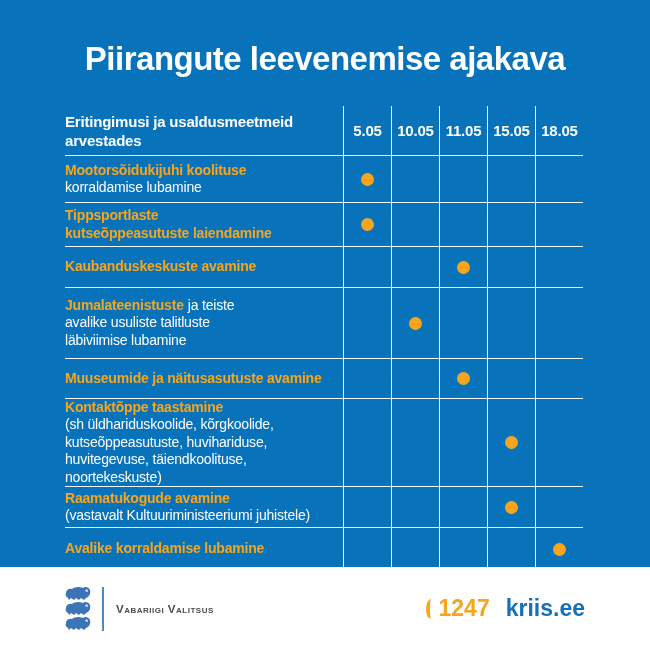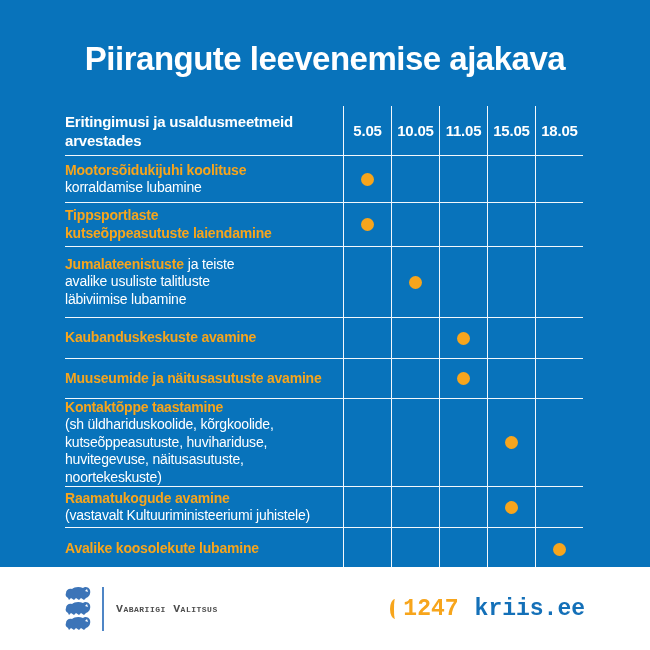--- a/index.html
+++ b/index.html
@@ -43,21 +43,21 @@
   .inline-hl .hl{display:inline;margin-right:4px}
   .inline-hl .rest{display:inline}
   .cells{display:flex;align-self:stretch}
   .cell{
     width:48px;height:100%;border-left:1px solid var(--line);
     display:flex;align-items:center;justify-content:center;
   }
   .dot{width:13px;height:13px;border-radius:50%;background:var(--orange)}
   .footer{
     height:84px;background:#fff;display:flex;align-items:center;
-    justify-content:space-between;padding:8px 65px;font-family:Liberation Mono, monospace;
+    justify-content:space-between;padding:8px 65px;
   }
   .footer-left{display:flex;align-items:center}
   .lions{display:block}
   .sep{width:2px;height:44px;background:#4f86c6;margin:0 12px 0 10px}
   .gov-text{
     font-variant:small-caps;font-weight:600;font-size:11.5px;
     letter-spacing:.5px;color:#4d4d4d;
   }
   .footer-right{display:flex;align-items:center;font-weight:bold;font-size:23px}
   .phone-icon{
@@ -115,55 +115,55 @@
             <div class="cell">
               <div class="dot"></div>
             </div>
             <div class="cell"></div>
             <div class="cell"></div>
             <div class="cell"></div>
             <div class="cell"></div>
           </div>
       </div>
 
+      <div class="trow" data-row-index="3">
+        <div class="label-cell">
+          <div class="label-text">
+              <div class="hl">Kaubanduskeskuste avamine</div>
+              <div class="rest"></div>
+            </div>
+        </div>
+        <div class="cells">
+            <div class="cell"></div>
+            <div class="cell"></div>
+            <div class="cell">
+              <div class="dot"></div>
+            </div>
+            <div class="cell"></div>
+            <div class="cell"></div>
+          </div>
+      </div>
+
       <div class="trow inline-hl" data-row-index="2">
         <div class="label-cell">
           <div class="label-text"><span class="hl">Jumalateenistuste</span><span class="rest">ja teiste
 avalike usuliste talitluste
 läbiviimise lubamine</span></div>
         </div>
         <div class="cells">
             <div class="cell"></div>
             <div class="cell">
               <div class="dot"></div>
             </div>
             <div class="cell"></div>
             <div class="cell"></div>
             <div class="cell"></div>
           </div>
       </div>
 
-      <div class="trow" data-row-index="3">
-        <div class="label-cell">
-          <div class="label-text">
-              <div class="hl">Kaubanduskeskuste avamine</div>
-              <div class="rest"></div>
-            </div>
-        </div>
-        <div class="cells">
-            <div class="cell"></div>
-            <div class="cell"></div>
-            <div class="cell">
-              <div class="dot"></div>
-            </div>
-            <div class="cell"></div>
-            <div class="cell"></div>
-          </div>
-      </div>
-
       <div class="trow" data-row-index="4">
         <div class="label-cell">
           <div class="label-text">
               <div class="hl">Muuseumide ja näitusasutuste avamine</div>
               <div class="rest"></div>
             </div>
         </div>
         <div class="cells">
             <div class="cell"></div>
             <div class="cell"></div>
@@ -174,21 +174,21 @@
             <div class="cell"></div>
           </div>
       </div>
 
       <div class="trow" data-row-index="5">
         <div class="label-cell">
           <div class="label-text">
               <div class="hl">Kontaktõppe taastamine</div>
               <div class="rest">(sh üldhariduskoolide, kõrgkoolide,
 kutseõppeasutuste, huvihariduse,
-huvitegevuse, näitusasutuste,
+huvitegevuse, täiendkoolituse,
 noortekeskuste)</div>
             </div>
         </div>
         <div class="cells">
             <div class="cell"></div>
             <div class="cell"></div>
             <div class="cell"></div>
             <div class="cell">
               <div class="dot"></div>
             </div>
@@ -210,21 +210,21 @@
             <div class="cell">
               <div class="dot"></div>
             </div>
             <div class="cell"></div>
           </div>
       </div>
 
       <div class="trow" data-row-index="7">
         <div class="label-cell">
           <div class="label-text">
-              <div class="hl">Avalike koosolekute lubamine</div>
+              <div class="hl">Avalike korraldamise lubamine</div>
               <div class="rest"></div>
             </div>
         </div>
         <div class="cells">
             <div class="cell"></div>
             <div class="cell"></div>
             <div class="cell"></div>
             <div class="cell"></div>
             <div class="cell">
               <div class="dot"></div>

